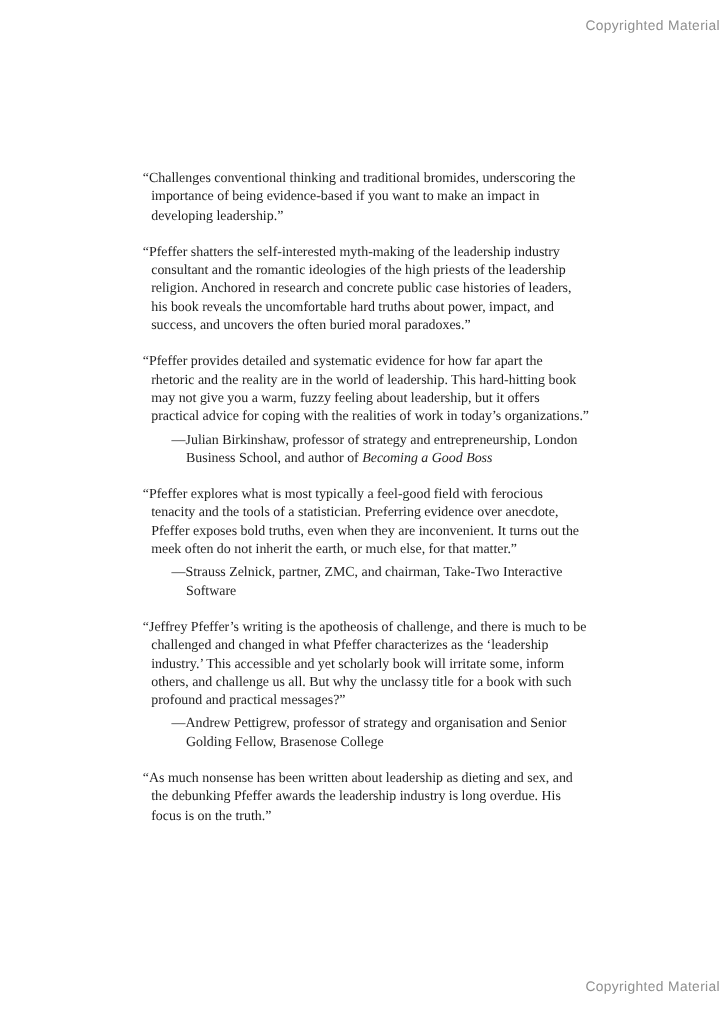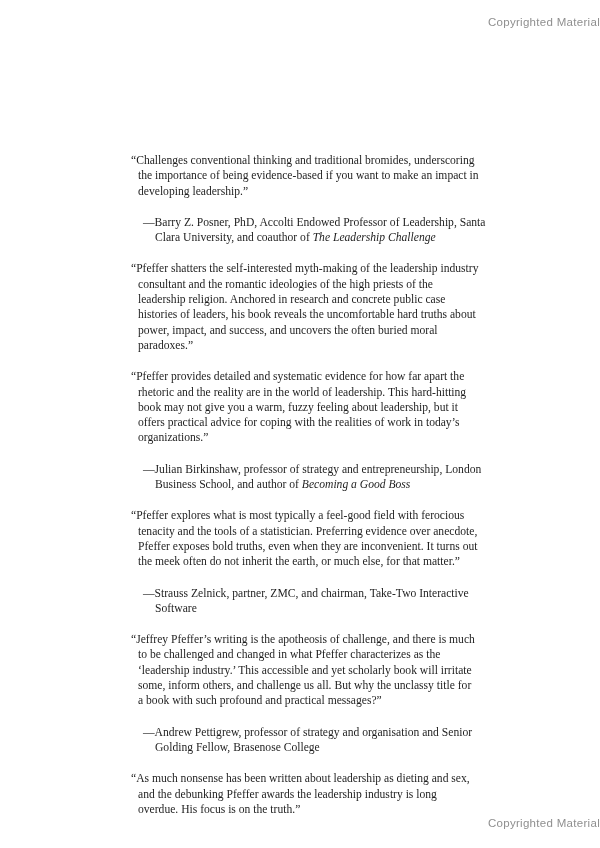--- a/index.html
+++ b/index.html
@@ -33,21 +33,21 @@
     left: 115px;
     top: 137px;
     width: 380px;
     font-size: 11.6px;
     line-height: 15.3px;
   }
   .quote-block {
     margin: 0 0 15px 0;
   }
   .quote-text {
-    margin: 16px;
+    margin: 4px;
     padding-left: 7px;
     text-indent: -7px;
   }
   .attribution {
     margin: 0;
     padding-left: 40px;
     text-indent: -12px;
   }
   .attribution i {
     font-style: italic;
@@ -57,21 +57,20 @@
 <body>
 
 <div class="page">
 
   <div class="watermark top">Copyrighted Material</div>
 
   <div class="content">
 
     <div class="quote-block">
       <p class="quote-text">“Challenges conventional thinking and traditional bromides, underscoring the importance of being evidence-based if you want to make an impact in developing leadership.”</p>
-      <p class="attribution"><span>—Barry Z. Posner, PhD, Accolti Endowed Professor of Leadership, Santa Clara University, and coauthor of </span><i>The Leadership Challenge</i></p>
     </div>
 
     <div class="quote-block">
       <p class="quote-text">“Pfeffer shatters the self-interested myth-making of the leadership industry consultant and the romantic ideologies of the high priests of the leadership religion. Anchored in research and concrete public case histories of leaders, his book reveals the uncomfortable hard truths about power, impact, and success, and uncovers the often buried moral paradoxes.”</p>
     </div>
 
     <div class="quote-block">
       <p class="quote-text">“Pfeffer provides detailed and systematic evidence for how far apart the rhetoric and the reality are in the world of leadership. This hard-hitting book may not give you a warm, fuzzy feeling about leadership, but it offers practical advice for coping with the realities of work in today’s organizations.”</p>
       <p class="attribution"><span>—Julian Birkinshaw, professor of strategy and entrepreneurship, London Business School, and author of </span><i>Becoming a Good Boss</i></p>
     </div>

